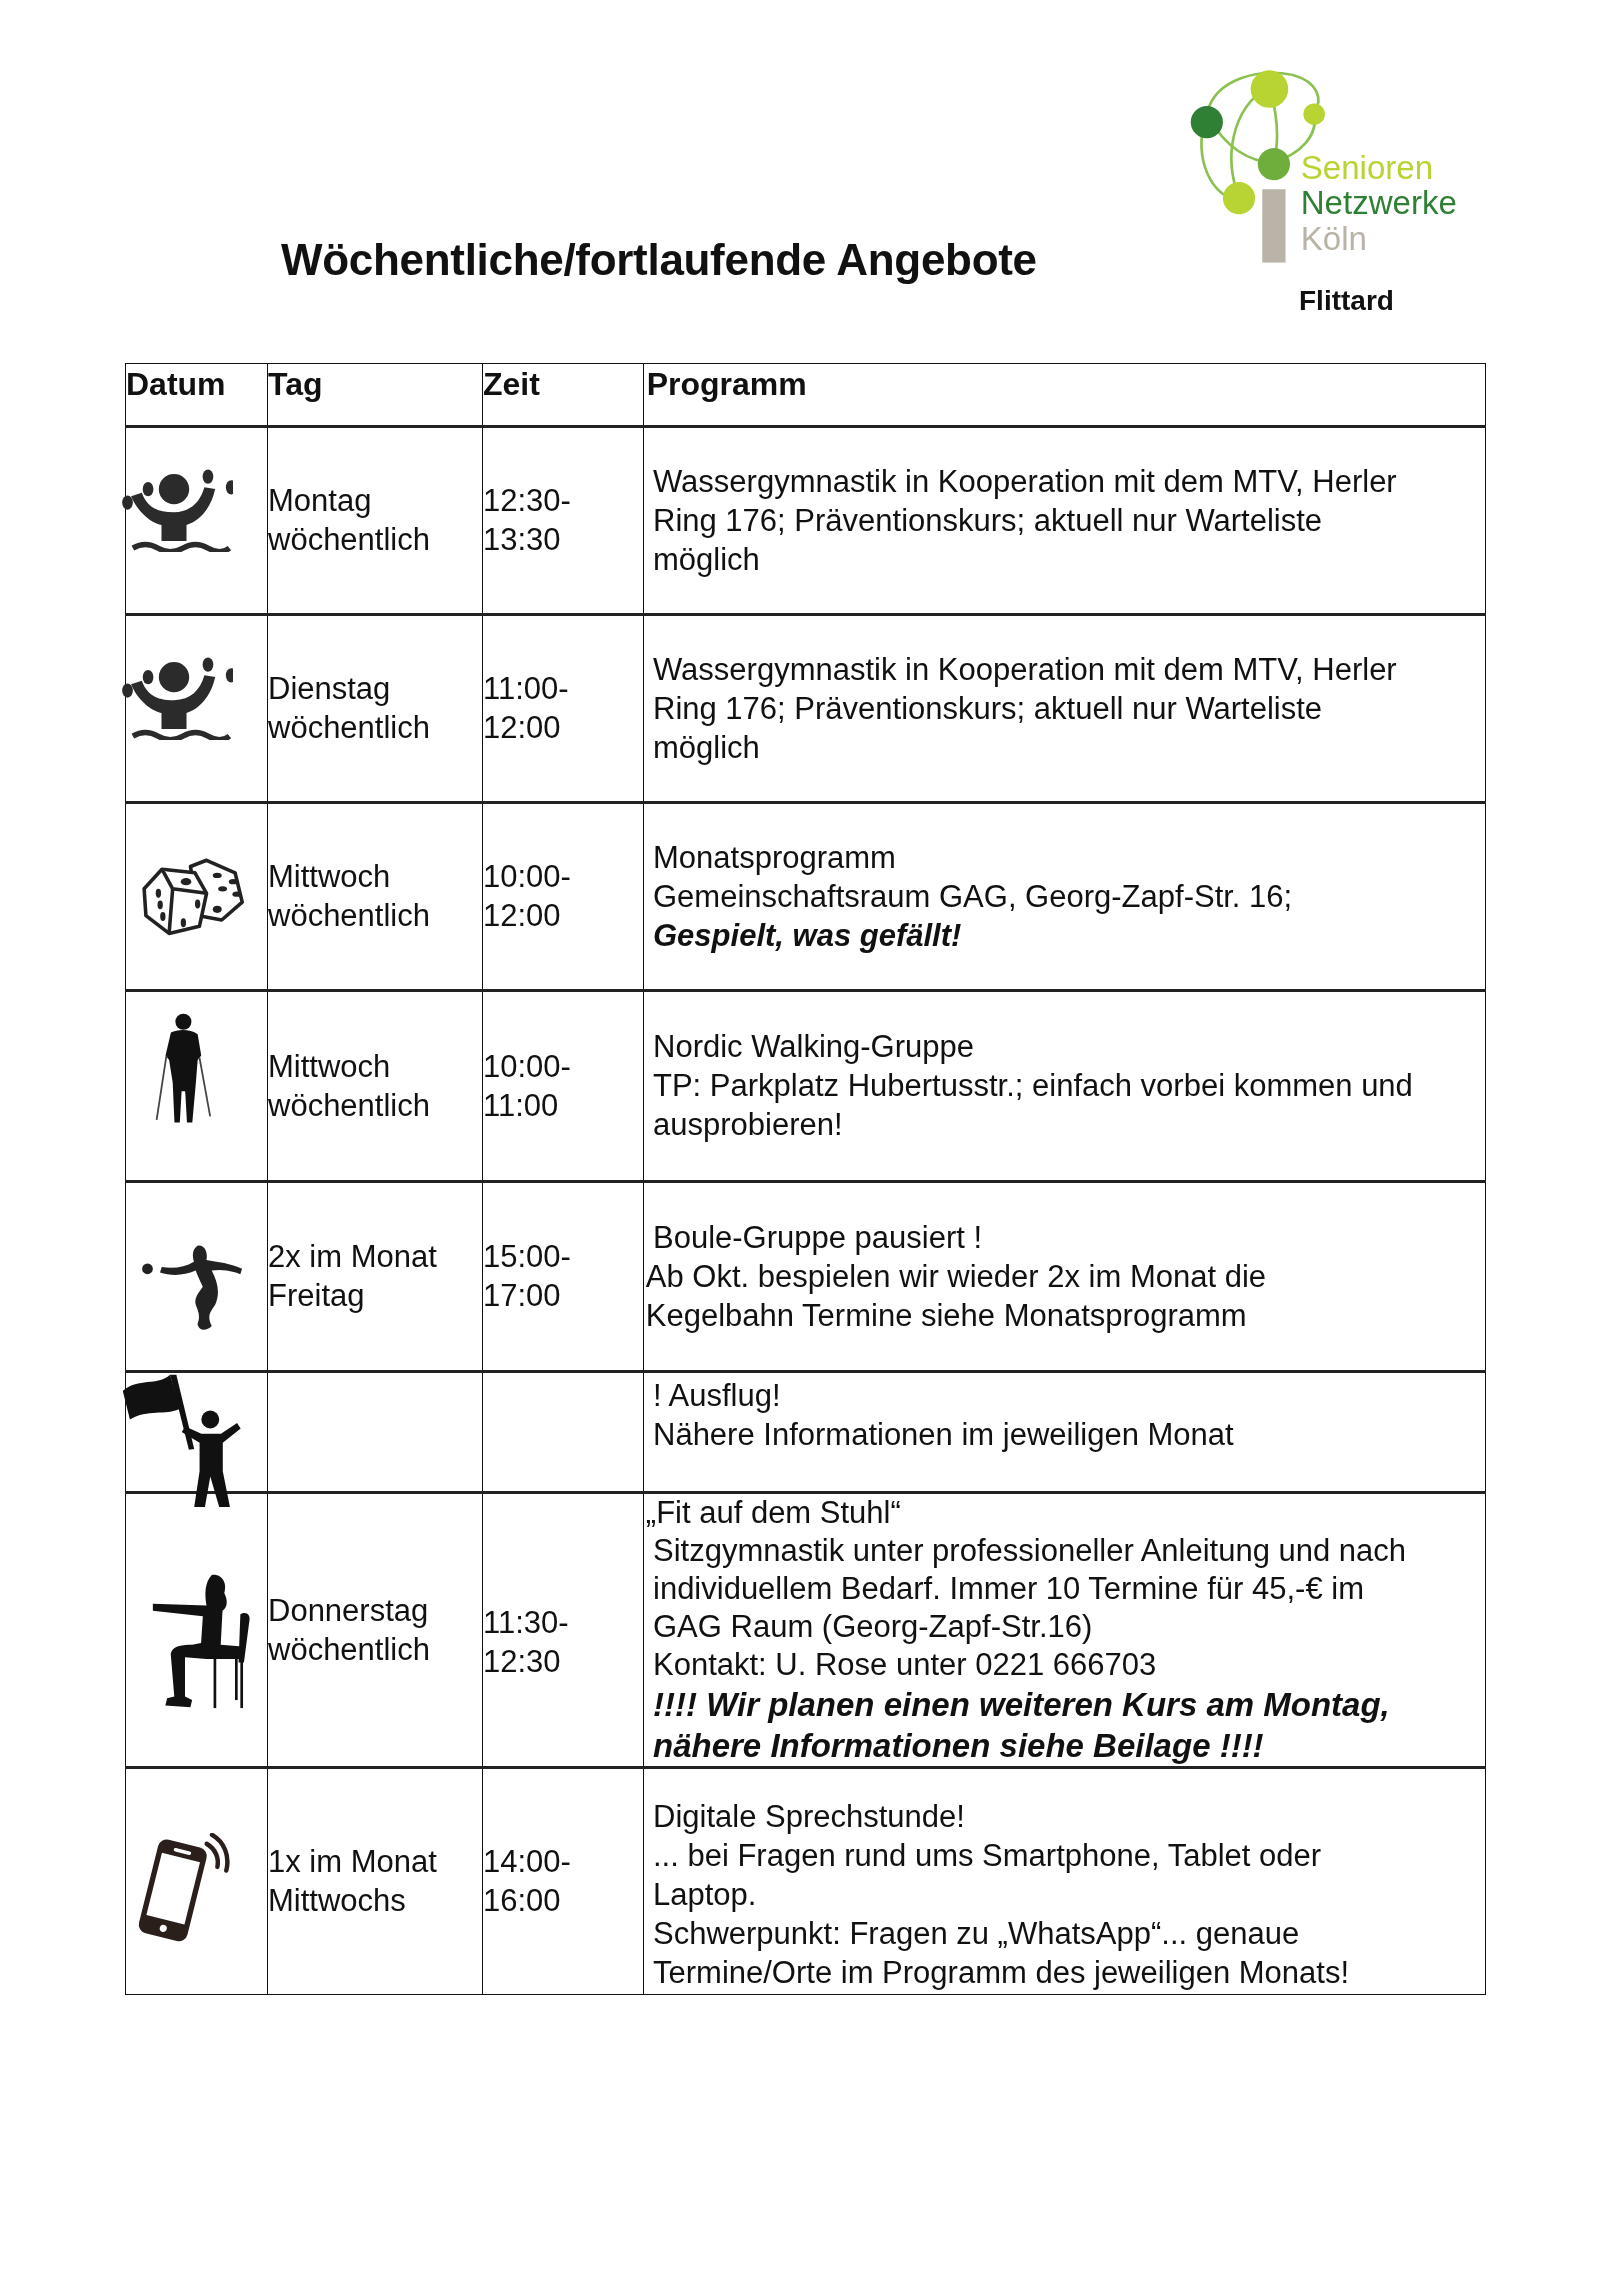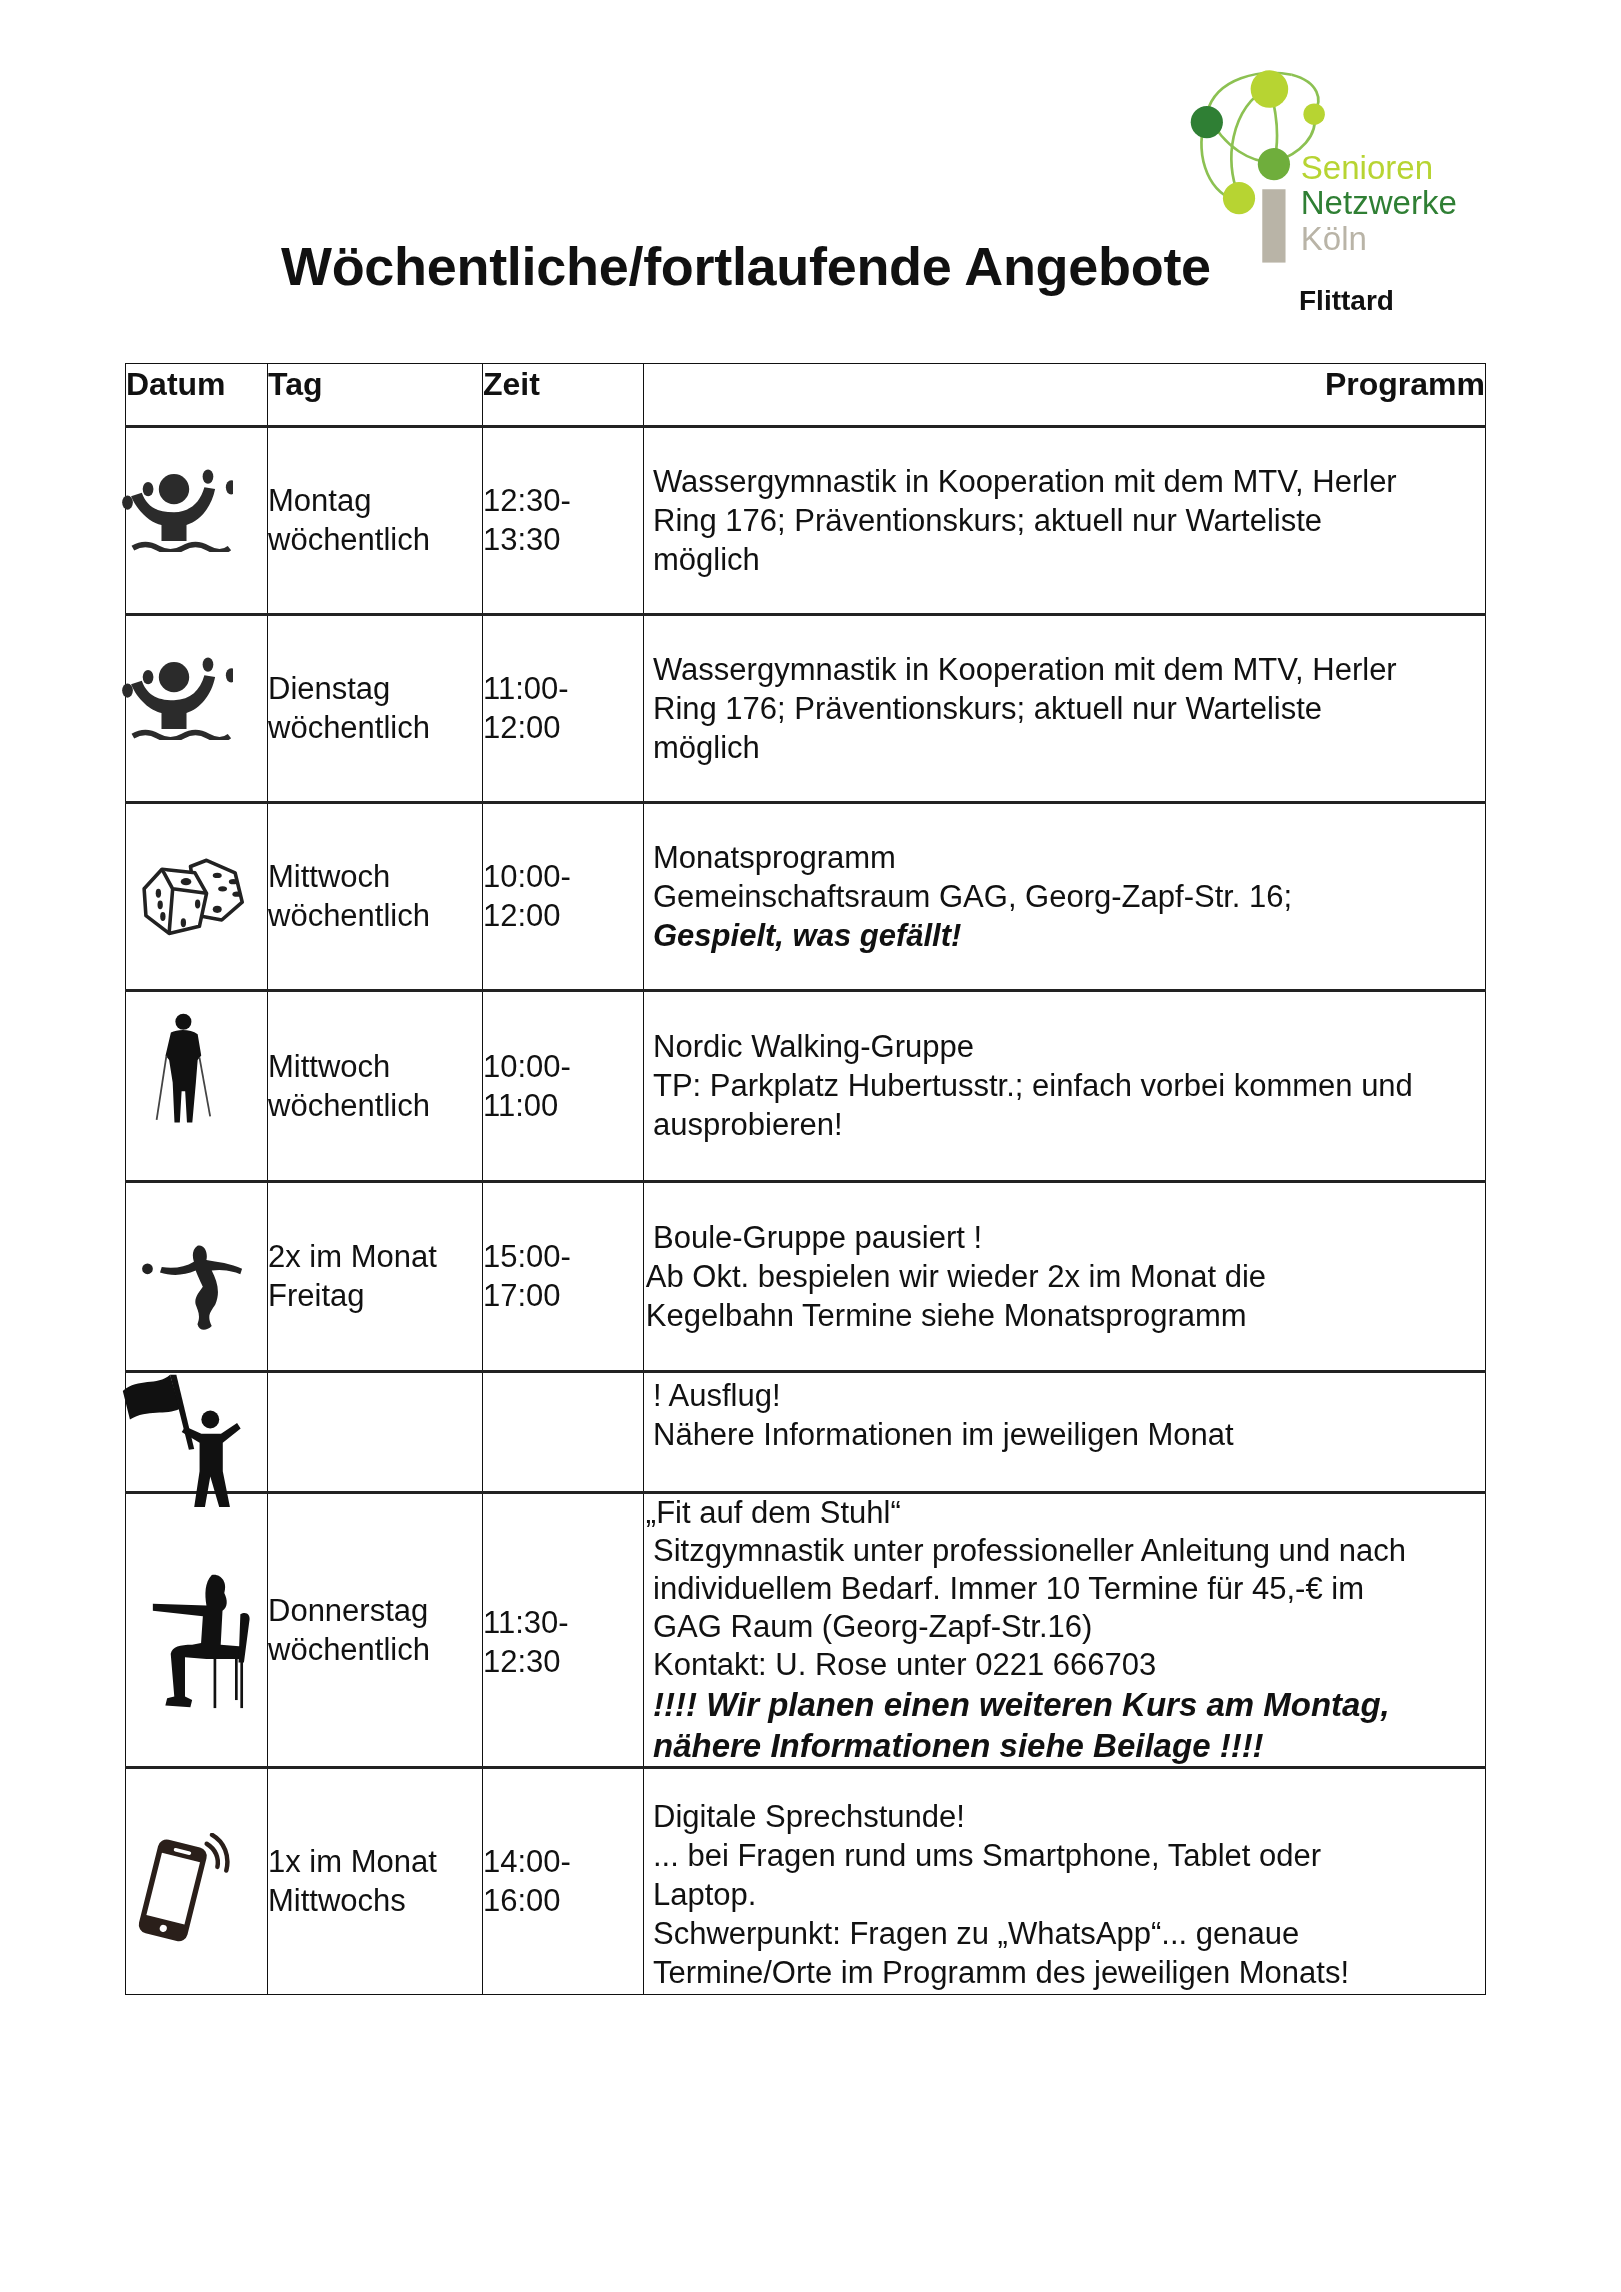--- a/index.html
+++ b/index.html
@@ -1,27 +1,27 @@
 <!DOCTYPE html>
 <html style="font-size:14.3px"><head>
 <meta charset="utf-8">
 <style>
   html, body { margin: 0; padding: 0; background: #ffffff; }
   body { width: 1622px; height: 2293px; position: relative; overflow: hidden;
          font-family: "Liberation Sans", sans-serif; color: #111; }
-  .title { position: absolute; left: 281px; top: 235px; font-size: 54px; font-weight: bold;
+  .title { position: absolute; left: 281px; top: 235px; font-size: 44px; font-weight: bold;
            letter-spacing: -0.3px; white-space: nowrap; }
   .logo { position: absolute; left: 1180px; top: 64px; width: 313px; height: 204px; }
   .flittard { position: absolute; left: 1299px; top: 285px; font-size: 28px; font-weight: bold; }
   table.prog { position: absolute; left: 125px; top: 363px; width: 1360px;
                border-collapse: collapse; table-layout: fixed; }
   table.prog td, table.prog th { border: 1.8px solid #111; padding: 0; vertical-align: middle; }
   table.prog tr.rowsep td { border-top: 3.6px solid #222; }
   th { font-size: 32px; font-weight: bold; text-align: left; vertical-align: top !important; padding-top: 1.8px !important; height: 59px; }
-  th.prog-h { text-align: right; padding-left: 2.7px !important; }
+  th.prog-h { text-align: left; padding-left: 2.7px !important; }
   td.c-tag, td.c-zeit { text-align: left; font-size: 31px; line-height: 39px; }
   td.c-prog { font-size: 31px; line-height: 39px; padding-left: 9px !important; padding-right: 7.2px !important; }
   td.c-icon { position: relative; }
   .icon { position: absolute; }
   .b { font-weight: normal; }
   .bi { font-weight: bold; font-style: italic; }
   .ln { display: block; }
   .nudge { margin-left: -7.2px; }
 </style>
 </head>

